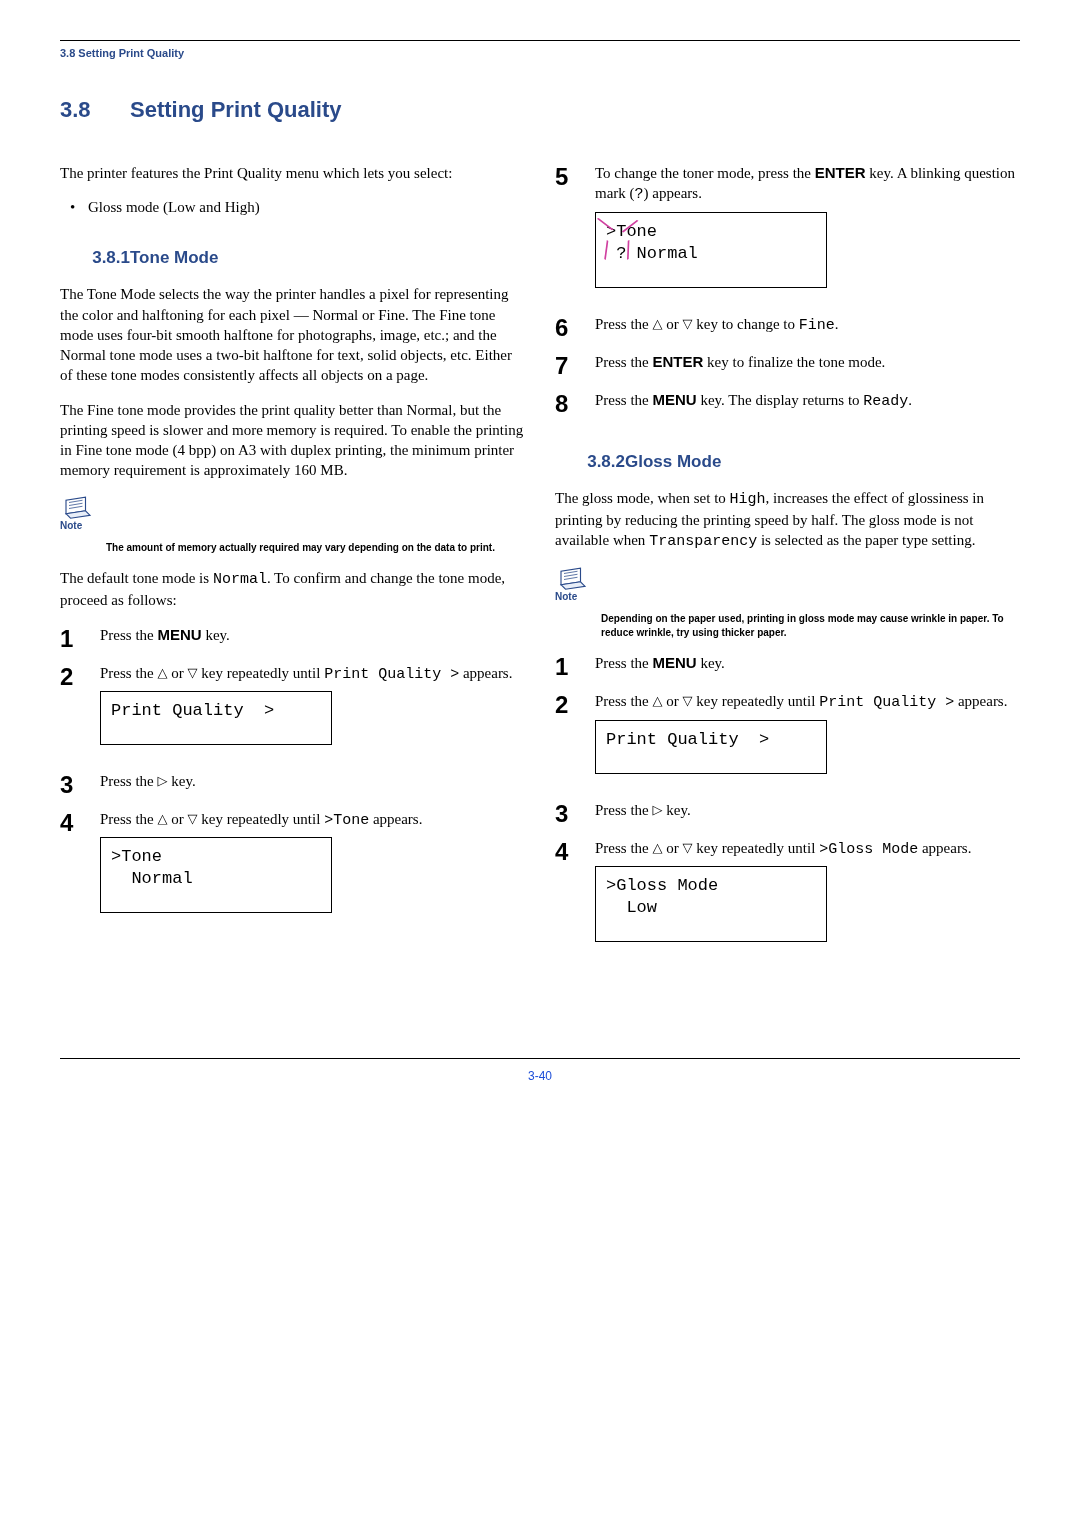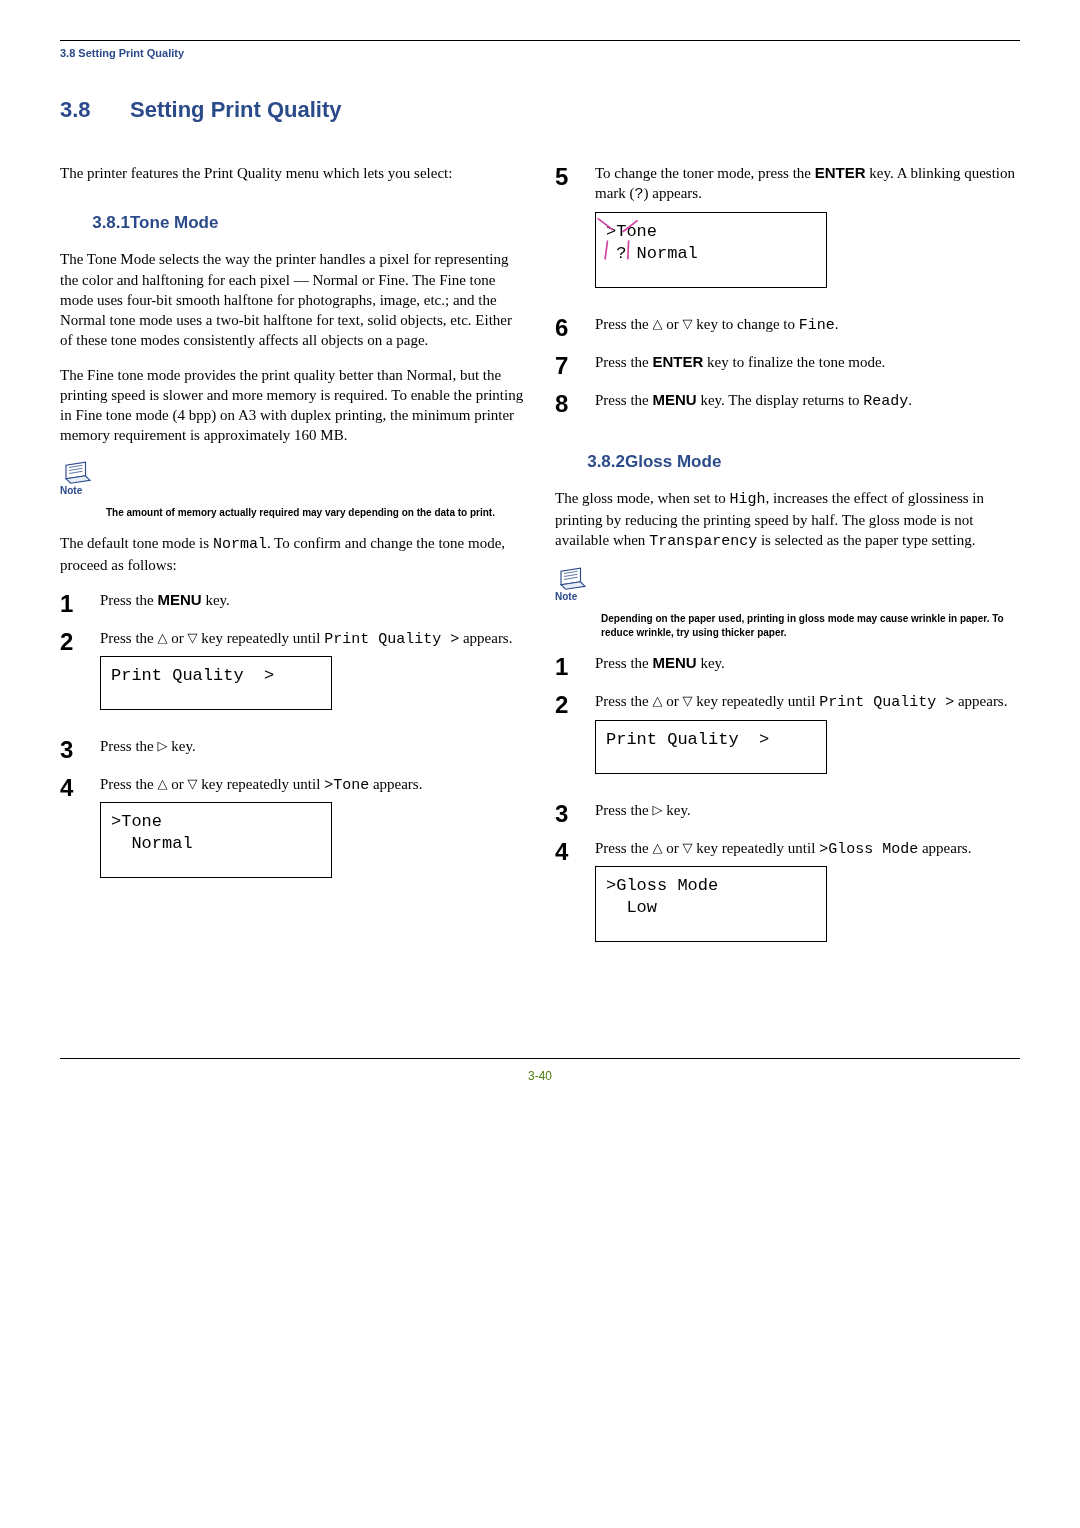--- a/index.html
+++ b/index.html
@@ -153,40 +153,41 @@
   .blink-3 { top: 28px; left: 6px; transform: rotate(-145deg); }
   .blink-4 { top: 28px; left: 28px; transform: rotate(155deg); }
   .bottom-rule {
     border-top: 1px solid #000;
     margin-top: 90px;
   }
   .page-num {
     text-align: center;
     font-family: Arial, Helvetica, sans-serif;
     font-size: 12px;
-    color: #4d7c0f;
+    color: #1d4ed8;
     margin-top: 10px;
   }
 </style>
 </head>
 <body>
 
 <div class="page">
   <div class="top-rule"></div>
   <div class="header-text">3.8 Setting Print Quality</div>
 
   <h1 class="section-title">
     <span class="num">3.8</span><span>Setting Print Quality</span>
   </h1>
 
   <div class="columns">
 
     <div class="col">
       <p>The printer features the Print Quality menu which lets you select:</p>
       <ul class="bullets">
+        <li>Gloss mode (Low and High)</li>
       </ul>
 
       <h2 class="subsection">
         <span class="num">3.8.1</span><span>Tone Mode</span>
       </h2>
 
       <p>The Tone Mode selects the way the printer handles a pixel for representing the color and halftoning for each pixel — Normal or Fine. The Fine tone mode uses four-bit smooth halftone for photographs, image, etc.; and the Normal tone mode uses a two-bit halftone for text, solid objects, etc. Either of these tone modes consistently affects all objects on a page.</p>
       <p>The Fine tone mode provides the print quality better than Normal, but the printing speed is slower and more memory is required. To enable the printing in Fine tone mode (4 bpp) on A3 with duplex printing, the minimum printer memory requirement is approximately 160 MB.</p>
 
       <div class="note-block">

